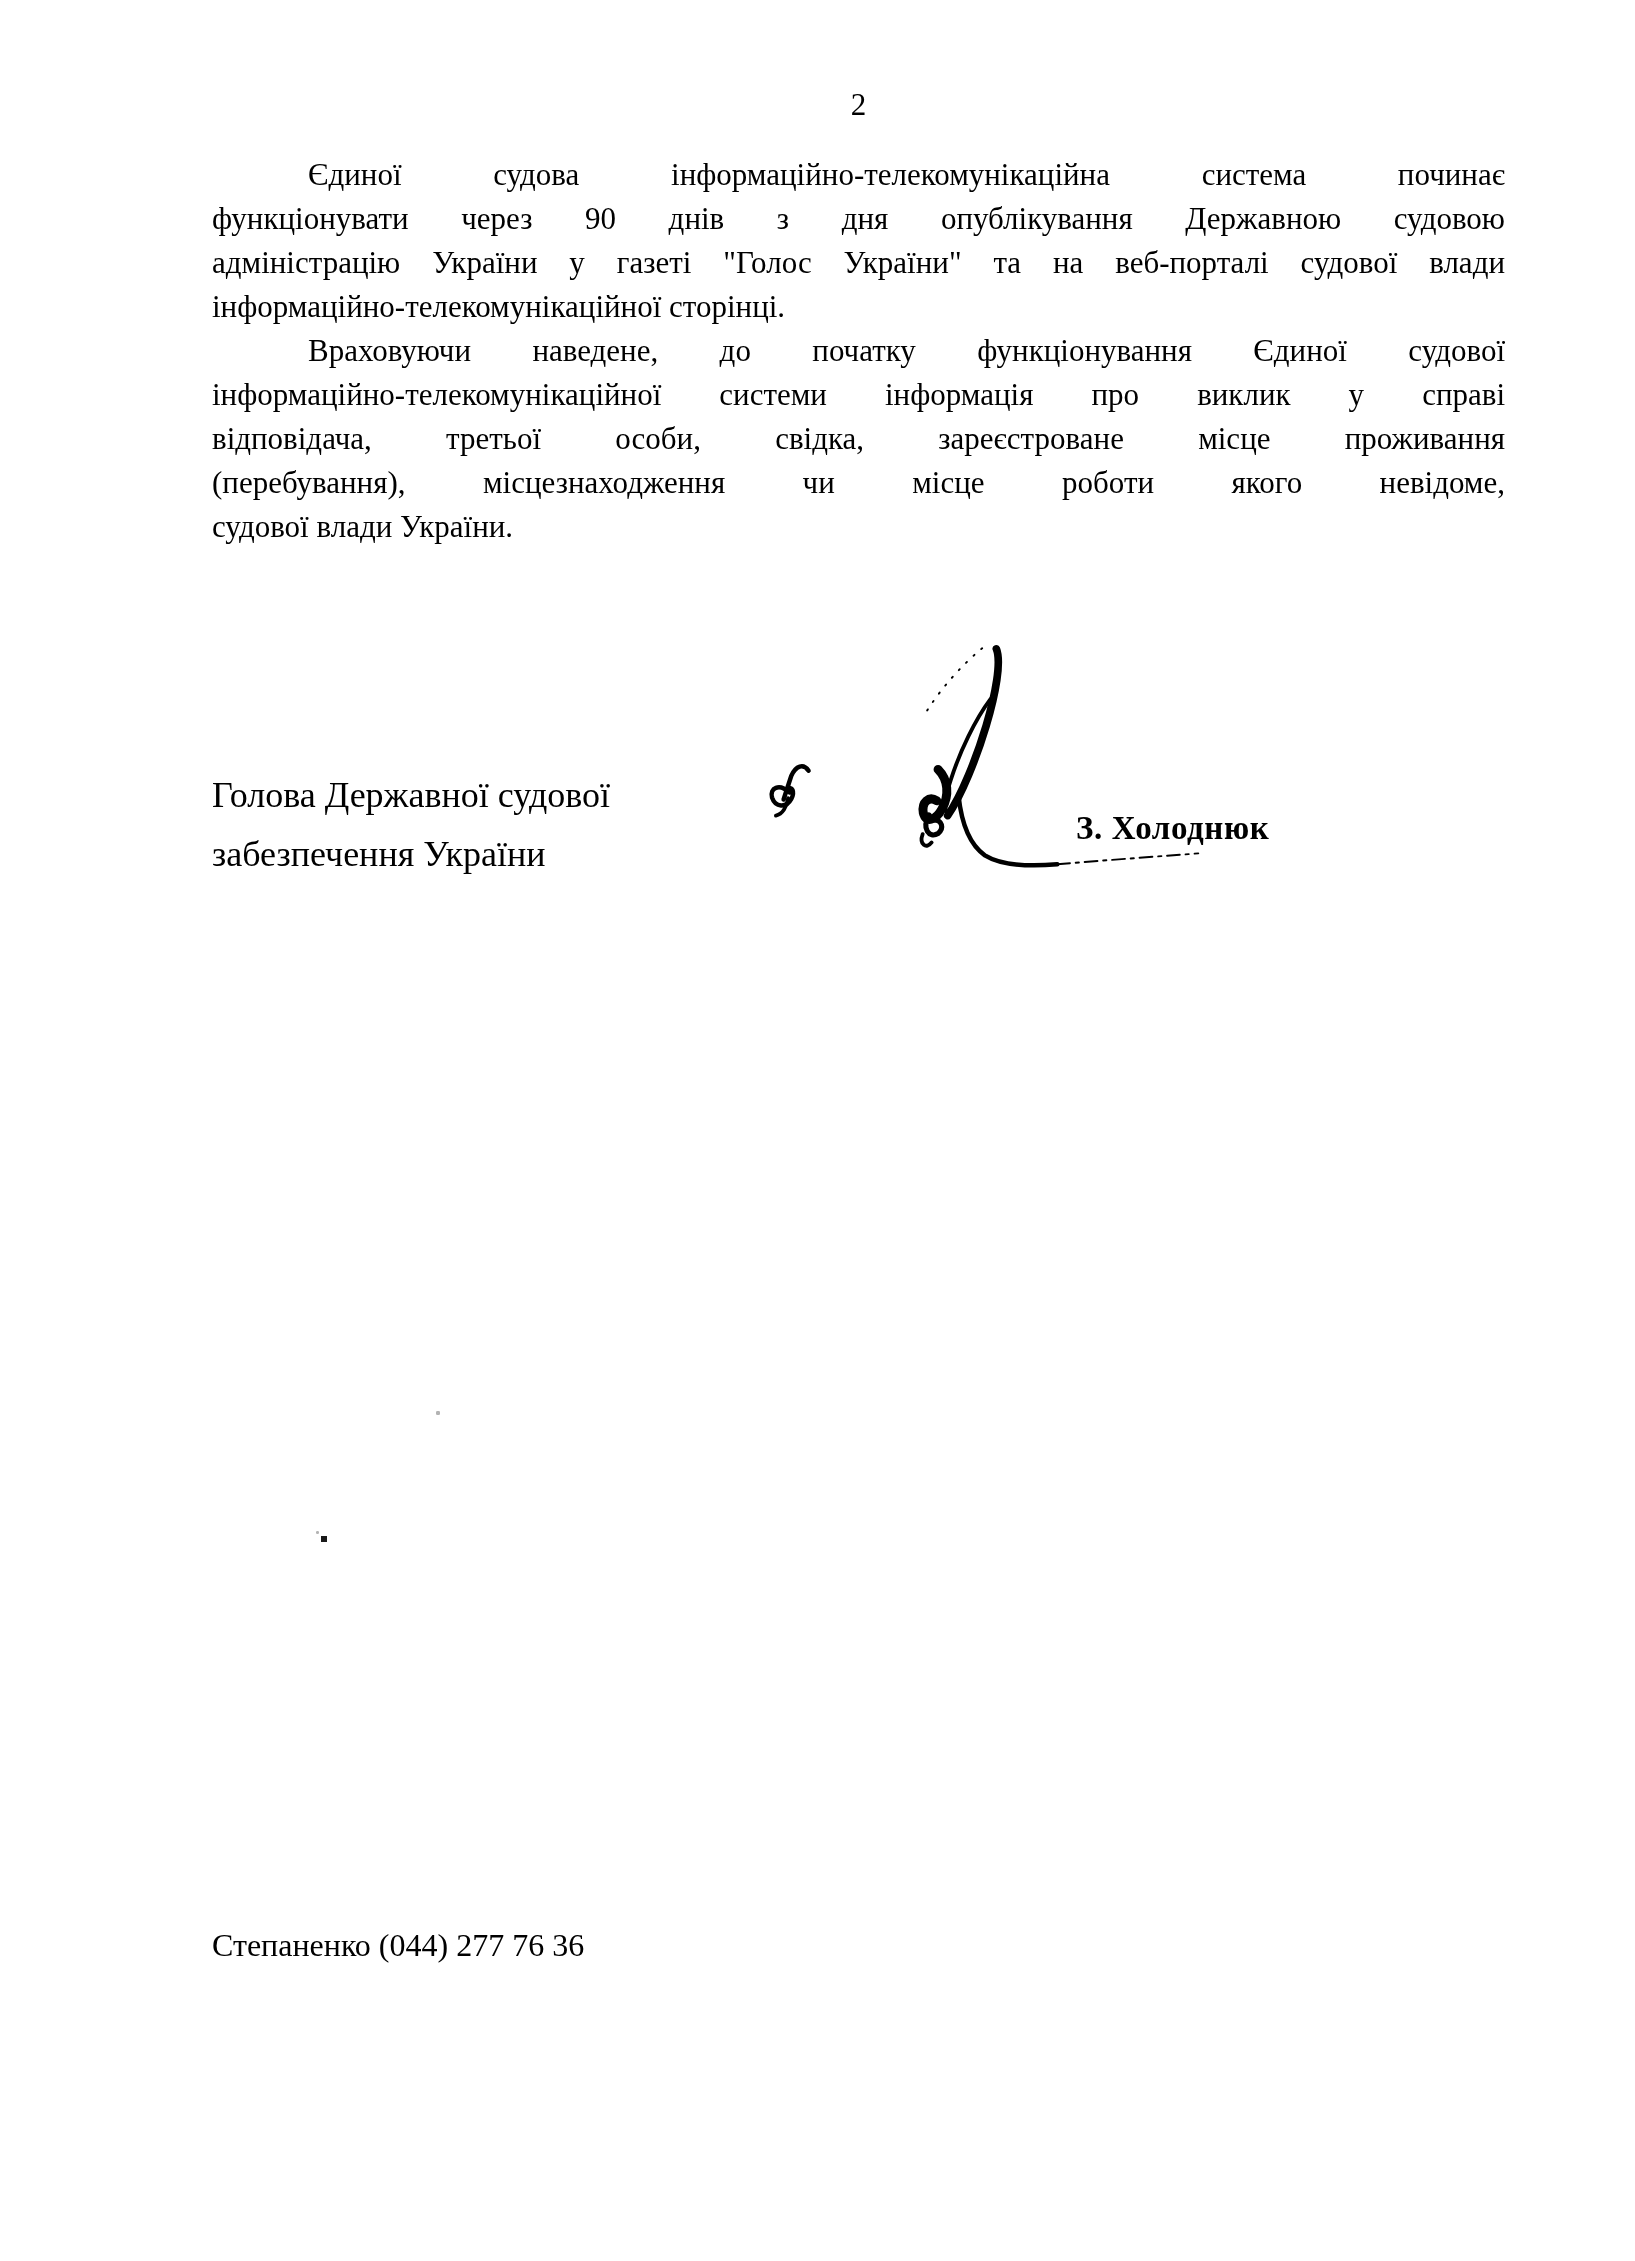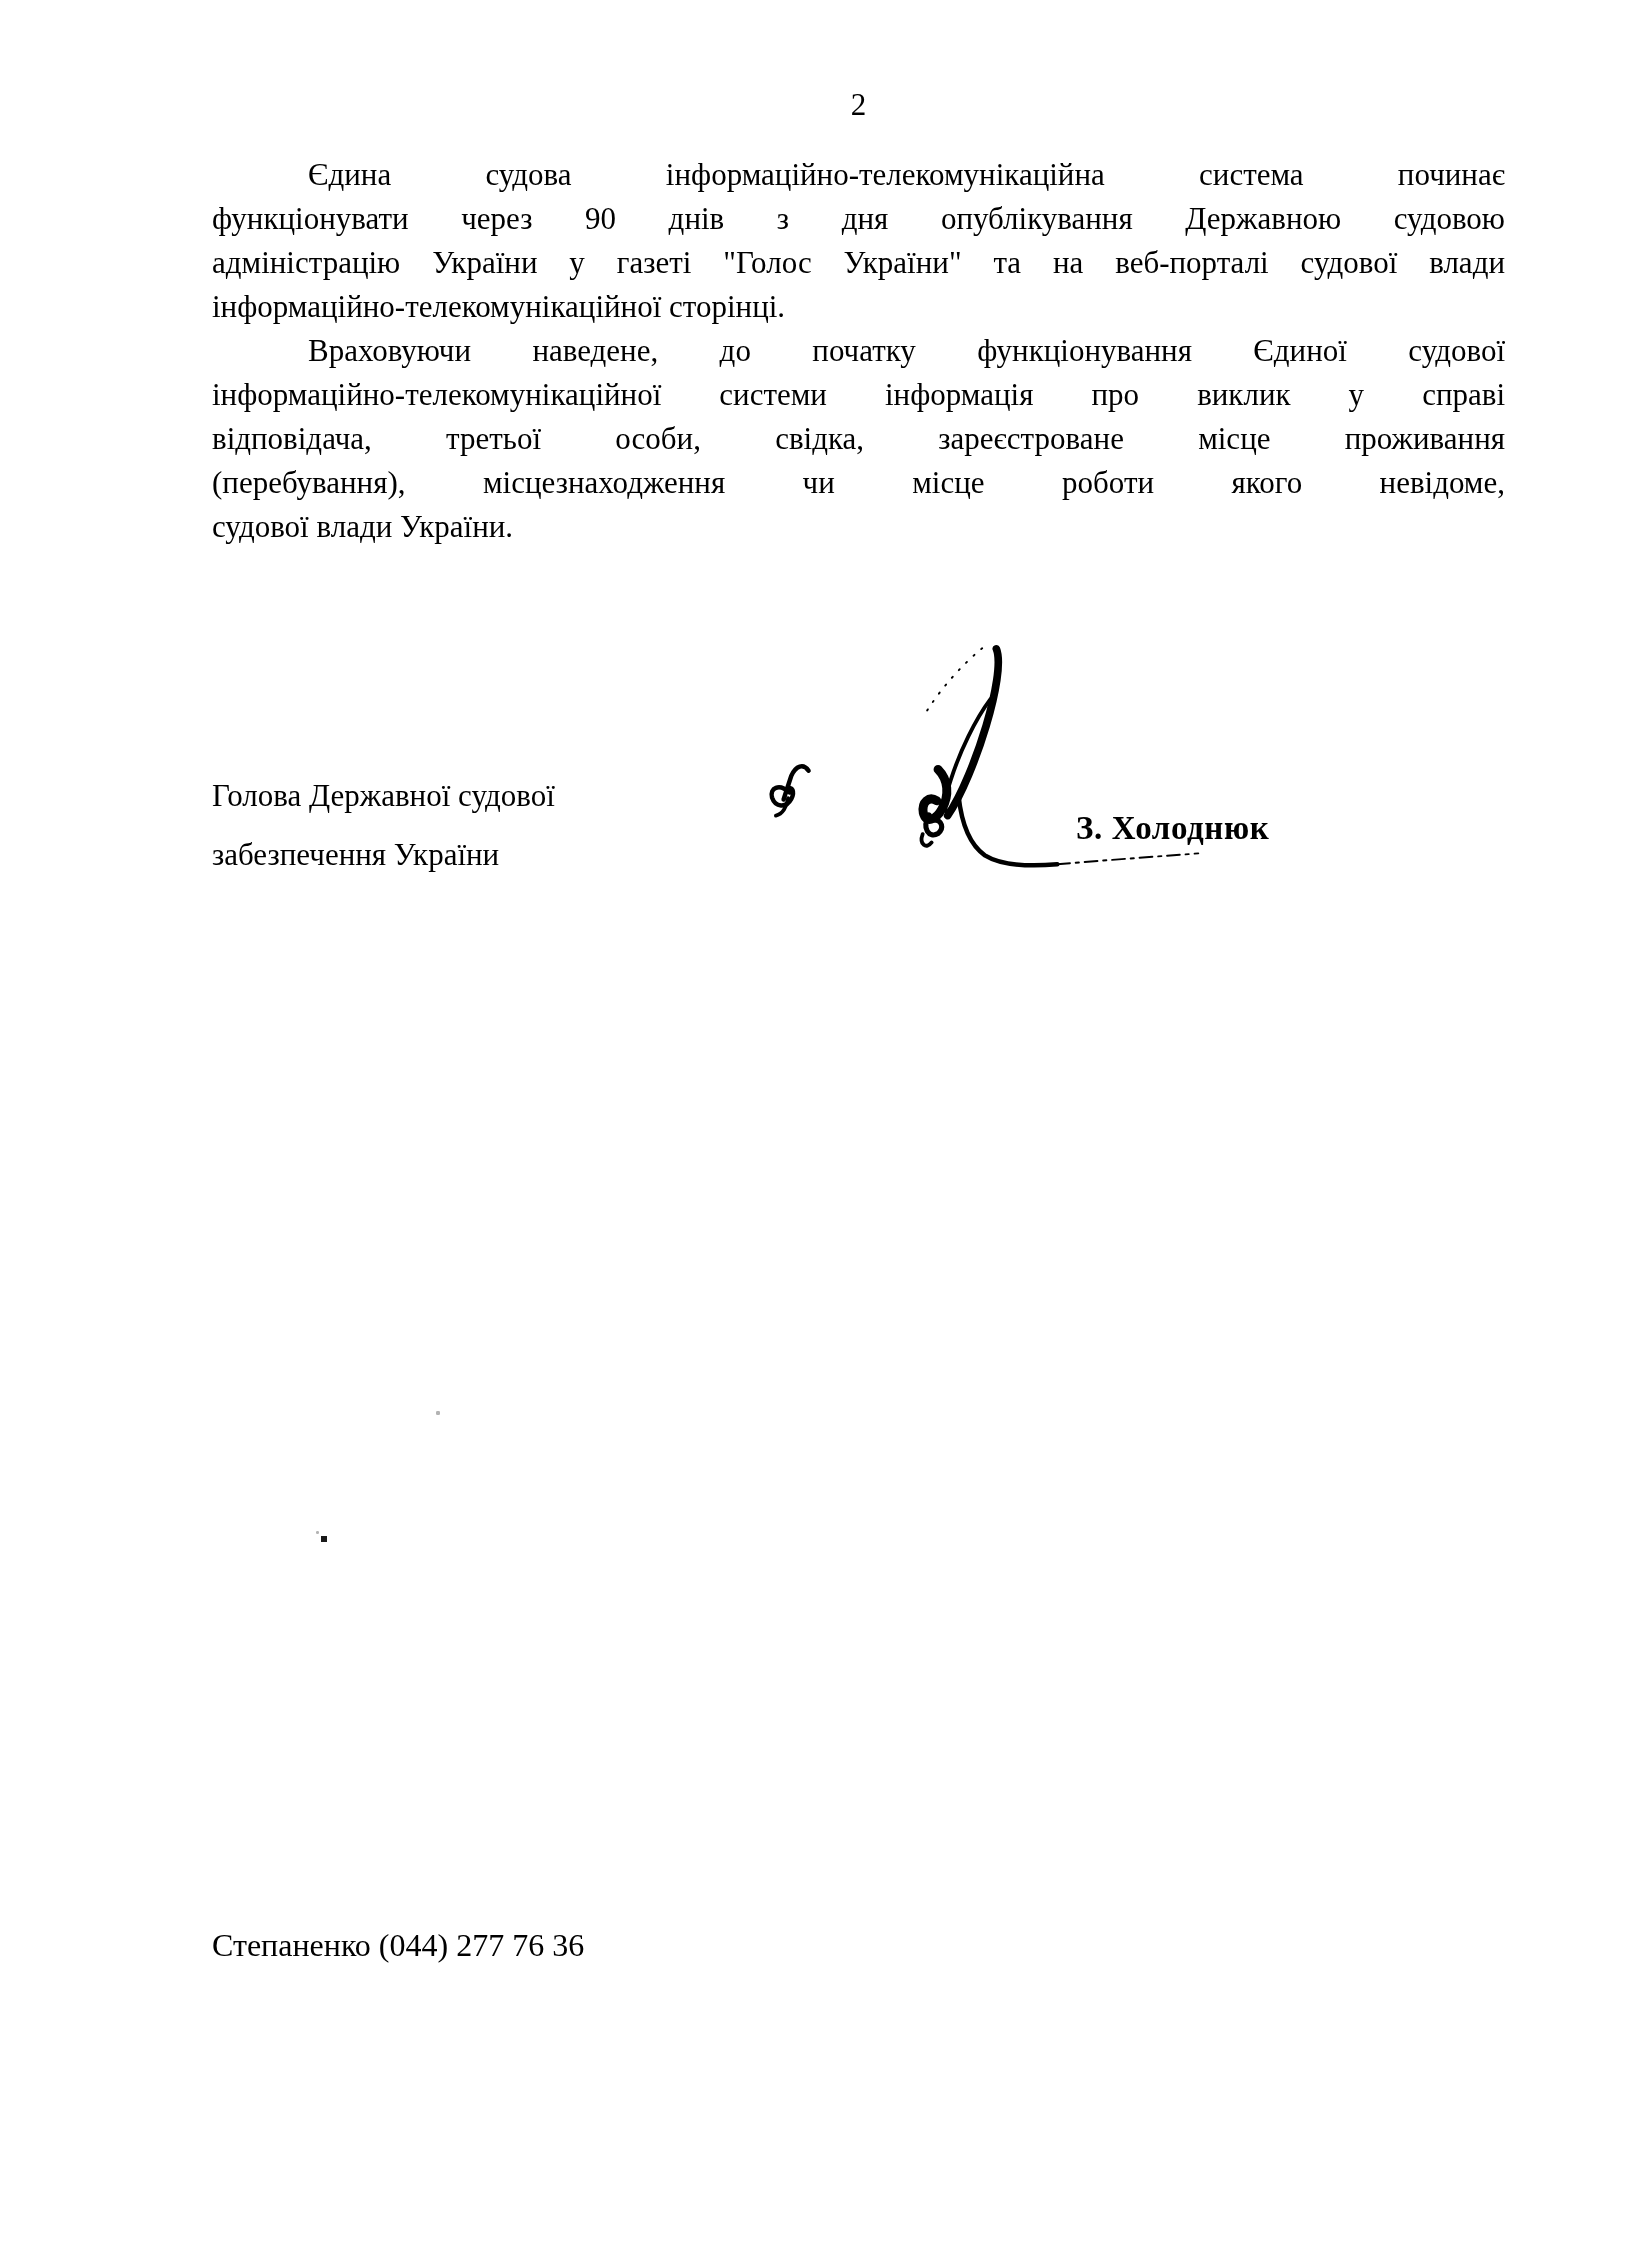--- a/index.html
+++ b/index.html
@@ -13,21 +13,21 @@
   }
   .body-text {
     position:absolute; top:153px; left:212px; width:1293px;
     font-size:31px; line-height:44px;
   }
   .jline { text-align:justify; text-align-last:justify; white-space:normal; }
   .jlast { text-align-last:left; }
   .indent { text-indent:96px; }
   .sig-title {
     position:absolute; top:766px; left:212px; width:577px;
-    font-size:31px; line-height:59px;
+    font-size:36px; line-height:59px;
   }
   .sig-name {
     position:absolute; top:810px; left:1076px;
     font-size:33px; font-weight:bold; letter-spacing:0.6px;
   }
   .sig-svg { position:absolute; left:738px; top:622px; }
   .footer {
     position:absolute; top:1930px; left:212px; font-size:32px; line-height:31px;
   }
   .speck { position:absolute; background:#1a1a1a; }
@@ -35,21 +35,21 @@
 </style>
 </head>
 <body>
 
 <div class="page">
 
   <div class="pagenum">2</div>
 
   <div class="body-text">
     <div>
-      <div class="jline indent">Єдина судова інформаційно-телекомунікаційна система починає</div>
+      <div class="jline indent">Єдиної судова інформаційно-телекомунікаційна система починає</div>
       <div class="jline">функціонувати через 90 днів з дня опублікування Державною судовою</div>
       <div class="jline">адміністрацію України у газеті "Голос України" та на веб-порталі судової влади</div>
       <div class="jline jlast">інформаційно-телекомунікаційної сторінці.</div>
     </div>
     <div>
       <div class="jline indent">Враховуючи наведене, до початку функціонування Єдиної судової</div>
       <div class="jline">інформаційно-телекомунікаційної системи інформація про виклик у справі</div>
       <div class="jline">відповідача, третьої особи, свідка, зареєстроване місце проживання</div>
       <div class="jline">(перебування), місцезнаходження чи місце роботи якого невідоме,</div>
       <div class="jline jlast">судової влади України.</div>

